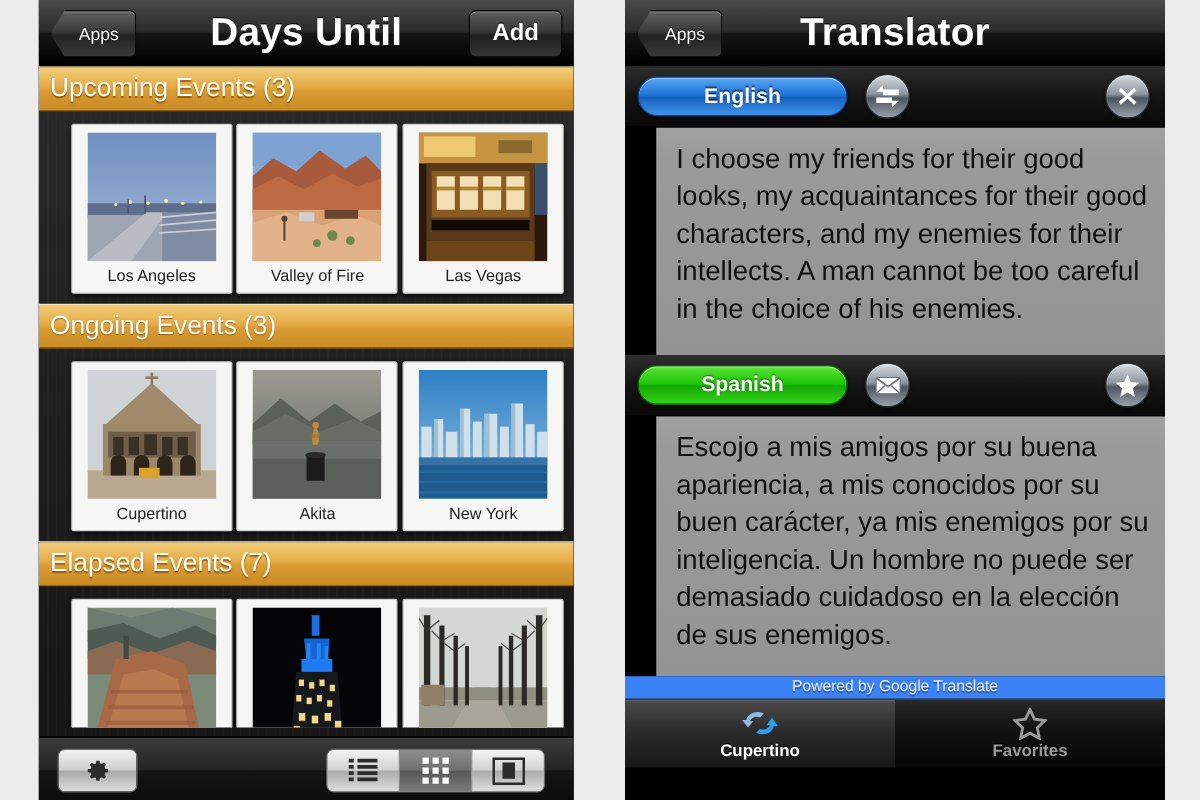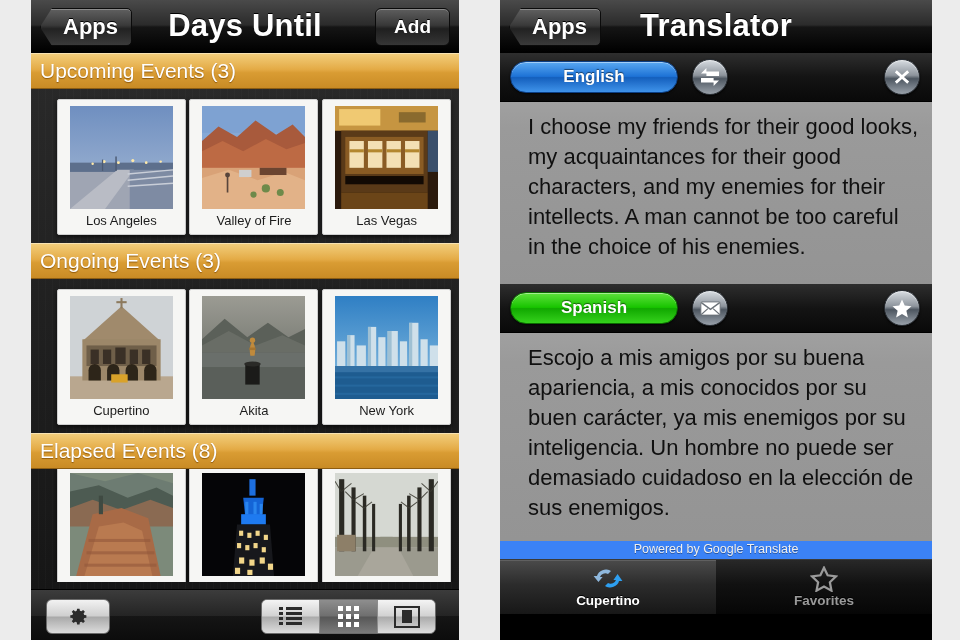--- a/index.html
+++ b/index.html
@@ -24,21 +24,21 @@
   .nav-title{
     position:absolute;left:0;right:0;top:0;height:52px;
     display:flex;align-items:center;justify-content:center;
     color:#fff;font-size:31px;font-weight:bold;
     text-shadow:0 -1px 0 #000;letter-spacing:.2px;
   }
   .back-btn{
     position:absolute;left:9px;top:8px;height:36px;
     display:flex;align-items:center;
     padding:0 13px 0 22px;
-    color:#fff;font-size:22px;font-weight:bold;
+    color:#fff;font-size:14px;font-weight:normal;
     text-shadow:0 -1px 0 #000;
     background:linear-gradient(180deg,#606060 0%,#3a3a3a 45%,#222 55%,#3a3a3a 100%);
     border:1px solid #0b0b0b;border-radius:5px;
     clip-path:polygon(12px 0,100% 0,100% 100%,12px 100%,0 50%);
     box-shadow:inset 0 1px 0 rgba(255,255,255,.28);
   }
   .nav-right-btn{
     position:absolute;right:9px;top:8px;height:36px;
     display:flex;align-items:center;padding:0 18px;
     color:#fff;font-size:19px;font-weight:bold;text-shadow:0 -1px 0 #000;
@@ -55,21 +55,21 @@
       linear-gradient(180deg,#2a2a2a,#161616);
   }
   .section-header{
     height:34px;display:flex;align-items:center;padding-left:9px;
     background:linear-gradient(180deg,#f2cd7a 0%,#e4ab46 45%,#d99c33 55%,#c98b25 100%);
     border-top:1px solid #f8e3b2;border-bottom:1px solid #8d5d12;
     color:#fff;font-size:21px;font-weight:normal;
     text-shadow:0 1px 1px rgba(120,70,0,.75);
   }
   .event-row{
-    display:flex;justify-content:space-around;align-items:center;
+    display:flex;justify-content:space-around;align-items:flex-start;
     padding:10px 6px 8px 24px;
   }
   .polaroid{
     width:115px;background:#f6f6f4;
     border:1px solid #cfcfcf;border-radius:2px;
     padding:6px 6px 0 6px;
     box-shadow:0 2px 4px rgba(0,0,0,.65);
     display:flex;flex-direction:column;align-items:center;
   }
   .polaroid .thumb{width:103px;height:103px;display:block;}
@@ -134,21 +134,22 @@
     width:34px;height:34px;border-radius:50%;margin-left:14px;
     background:linear-gradient(180deg,#d8dde2 0%,#8d949c 45%,#4d5660 55%,#99a1aa 100%);
     border:1px solid #2a2f35;
     display:flex;align-items:center;justify-content:center;
     box-shadow:inset 0 1px 1px rgba(255,255,255,.55),0 1px 2px rgba(0,0,0,.8);
   }
   .circ-btn.right-end{position:absolute;right:12px;}
   .text-pane{
     background:linear-gradient(180deg,#a0a0a0 0%,#9a9a9a 14%,#949494 100%);
     color:#101010;font-size:22px;line-height:30px;
-    padding:10px 12px 6px 28px;
+    padding:10px 12px 6px 16px;
+    margin-left:25px;
   }
   #pane-en{height:166px;overflow:hidden;}
   #pane-es{height:192px;overflow:hidden;}
   .powered{
     background:#3b82f6;color:#efefef;font-size:12.5px;
     text-align:center;padding:1px 0 3px 0;
     text-shadow:0 1px 0 rgba(0,0,0,.35);
   }
   .tabbar{
     position:relative;height:54px;display:flex;
@@ -348,21 +349,21 @@
             <g fill="#2a6fa6" opacity=".6">
               <rect y="78" width="100" height="2"></rect>
                 <rect y="86" width="100" height="2"></rect>
                 <rect y="94" width="100" height="2"></rect>
             </g>
           </svg>
           <div class="cap">New York</div>
         </div>
       </div>
 
-      <div class="section-header">Elapsed Events (8)</div>
+      <div class="section-header">Elapsed Events (7)</div>
       <div class="event-row row-clipped">
         <div class="polaroid">
           <svg class="thumb" viewBox="0 0 100 100">
             <rect width="100" height="100" fill="#7c8a7a"></rect>
             <polygon points="0,0 34,8 66,0 100,10 100,30 0,26" fill="#6d7c72"></polygon>
             <polygon points="0,18 28,12 56,24 84,14 100,22 100,40 0,40" fill="#4d5b52"></polygon>
             <polygon points="0,34 22,26 50,36 78,26 100,34 100,52 0,52" fill="#8a6a52"></polygon>
             <polygon points="6,100 22,40 50,34 76,44 88,100" fill="#a86a46"></polygon>
             <polygon points="14,100 28,52 52,48 70,56 80,100" fill="#b97a50"></polygon>
             <g fill="#93583c" opacity=".6">

